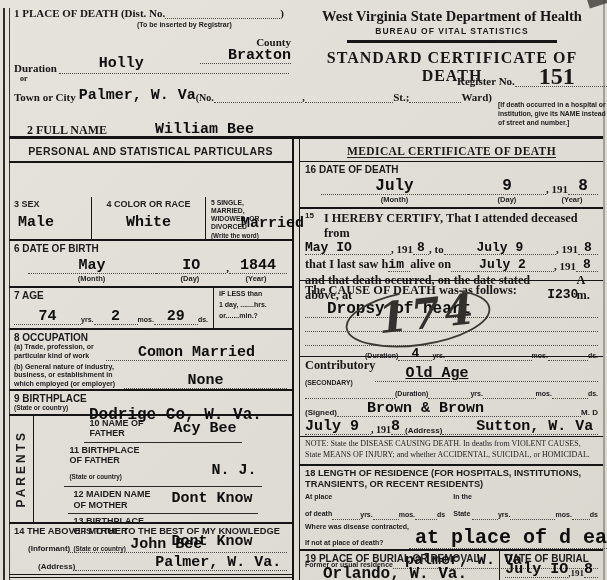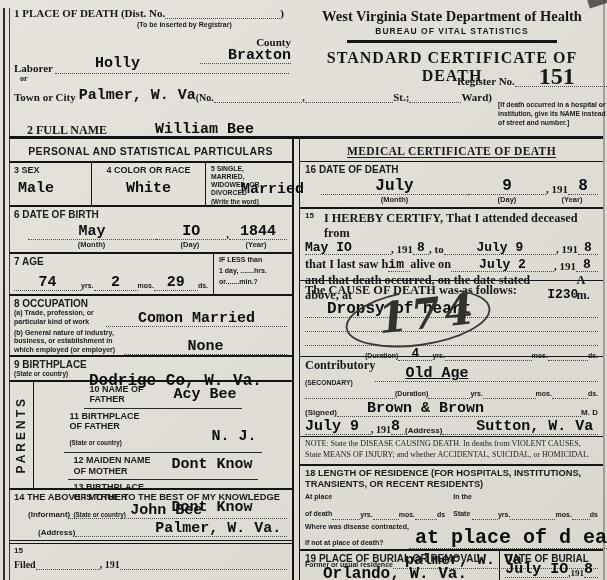--- a/index.html
+++ b/index.html
@@ -73,21 +73,21 @@
 
     <div class="abs row" style="left:7px;top:36px;width:275px;flex-direction:column;">
       <span class="ser t11">County</span>
       <span class="dot fill" style="margin-left:4px;display:flex;">
         <span class="tw" style="margin-left:28px;">Braxton</span>
       </span>
     </div>
 
     <div class="abs" style="left:5px;top:58px;width:275px;">
       <div class="row">
-        <span class="ser t11" style="line-height:1;">Laborer</span>
+        <span class="ser t11" style="line-height:1;">Duration</span>
         <span class="dot fill" style="margin-left:2px;display:flex;">
           <span class="tw" style="margin-left:40px;position:relative;top:-2px;">Holly</span>
         </span>
       </div>
       <div class="ser t8" style="margin-left:6px;">or</div>
     </div>
 
     <div class="abs row" style="left:5px;top:88px;width:478px;">
       <span class="ser t11">Town or City</span>
       <span class="tw" style="margin-left:3px;">Palmer, W. Va</span>
@@ -125,21 +125,21 @@
   </div>
 
   <div class="bodywrap">
 
     <div class="colL">
 
       <div class="sec" style="text-align:center;padding:2px 0;">
         <span class="lab" style="font-size:10.5px;letter-spacing:.4px;">PERSONAL AND STATISTICAL PARTICULARS</span>
       </div>
 
-      <div class="sec" style="display:flex;height:42px;">
+      <div class="sec" style="display:flex;height:42px;margin-top:34px;">
         <div class="cell pad" style="width:72px;border-right:1.5px solid #151515;">
           <div class="lab t9">3 SEX</div>
           <div class="tw" style="margin:6px 0 0 4px;">Male</div>
         </div>
         <div class="cell pad" style="width:103px;border-right:1.5px solid #151515;text-align:center;">
           <div class="lab t9">4 COLOR OR RACE</div>
           <div class="tw" style="margin-top:6px;">White</div>
         </div>
         <div class="cell pad fill">
           <div class="lab" style="font-size:6.8px;line-height:1.2;width:62px;">5 SINGLE, MARRIED, WIDOWED, OR DIVORCED</div>

